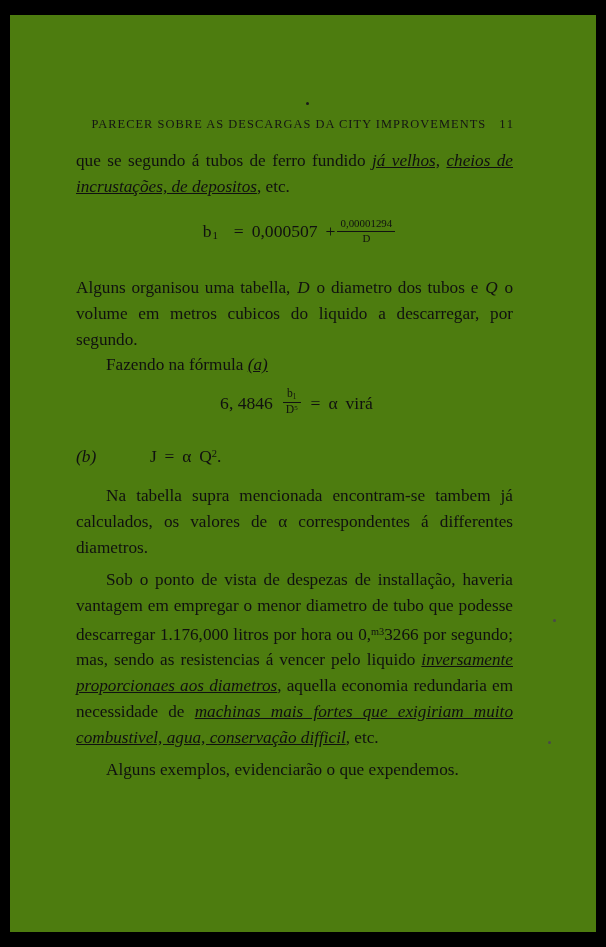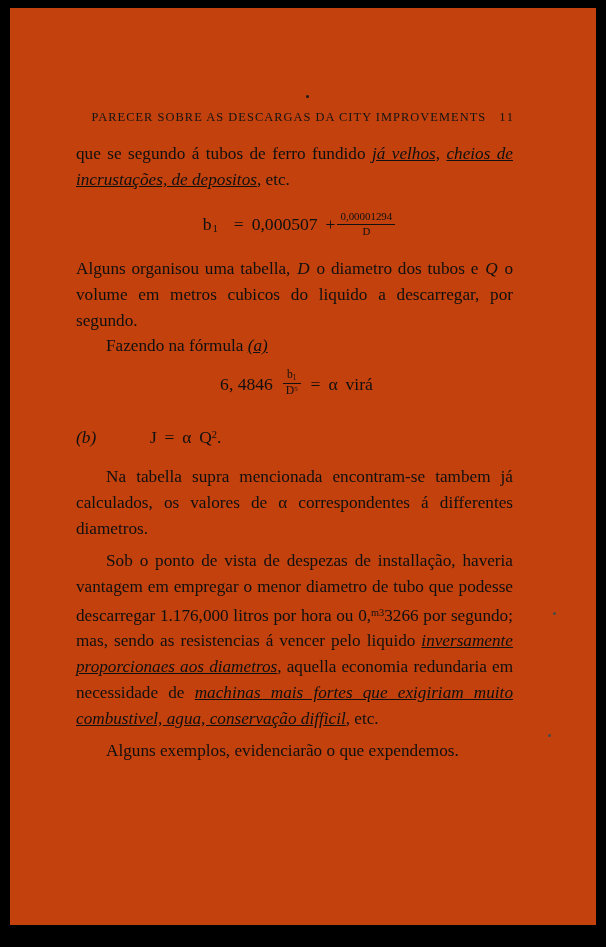--- a/index.html
+++ b/index.html
@@ -19,24 +19,24 @@
     position: absolute;
     left: 0; top: 0;
     width: 606px;
     height: 947px;
     background: #000000;
   }
 
   #page {
     position: absolute;
     left: 10px;
-    top: 8px;
+    top: 15px;
     width: 586px;
     height: 917px;
-    background: #c2410c;
+    background: #4d7c0f;
     overflow: hidden;
   }
 
   
   #header {
     position: absolute;
     left: 0;
     top: 99px;
     width: 586px;
     text-align: center;
@@ -106,21 +106,21 @@
     font-style: normal;
   }
 
   
   .formula-line {
     text-align: center;
     white-space: nowrap;
     font-size: 17.6px;
     color: #101010;
   }
-  .formula-1 { margin: 12px 0 4px 0; padding-left: 10px; }
+  .formula-1 { margin: 12px 0 16px 0; padding-left: 10px; }
   .formula-2 { margin: 10px 0 0 0; padding-left: 4px; }
 
   .frac {
     display: inline-block;
     vertical-align: -0.52em;
     text-align: center;
     margin: 0 2px;
     line-height: 1.05;
   }
   .frac .num {

